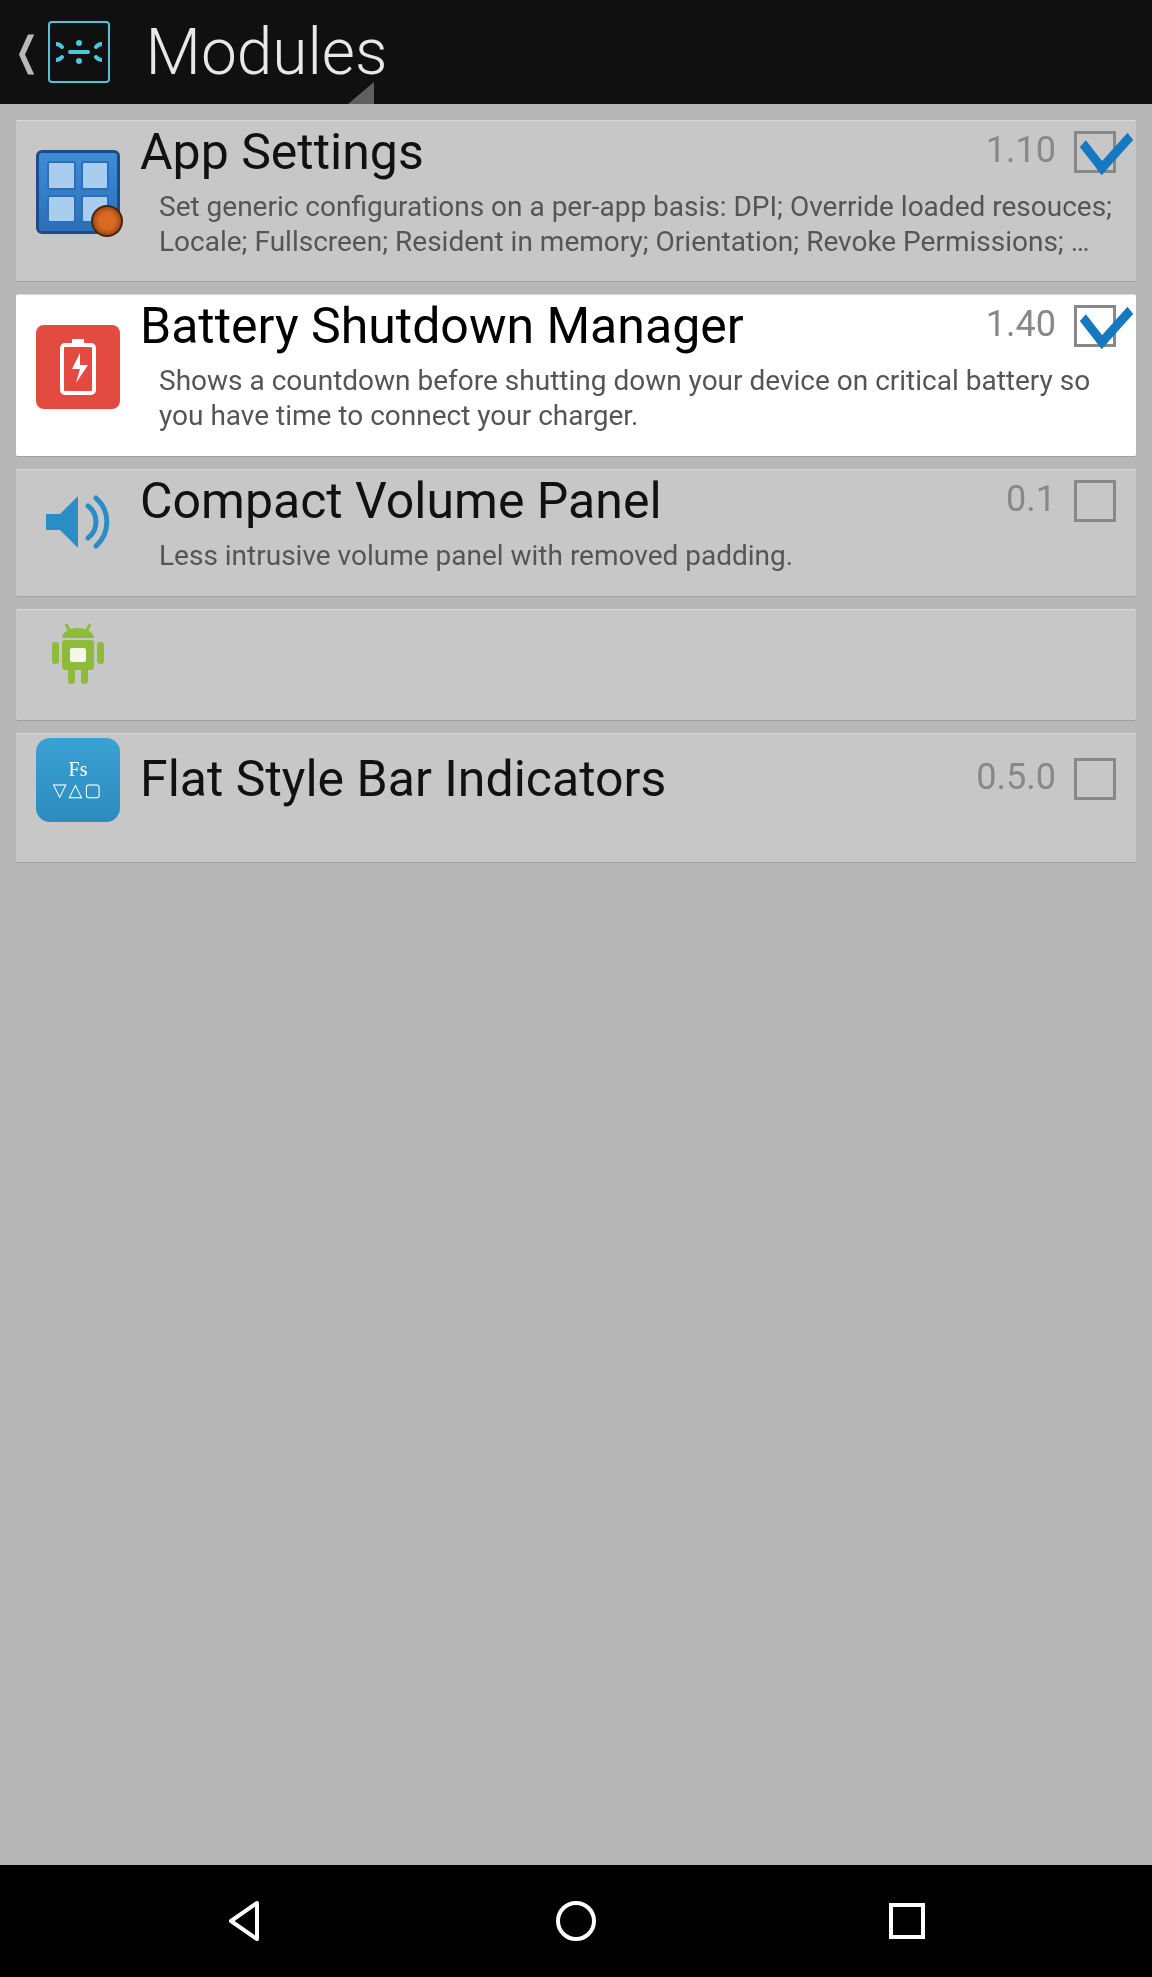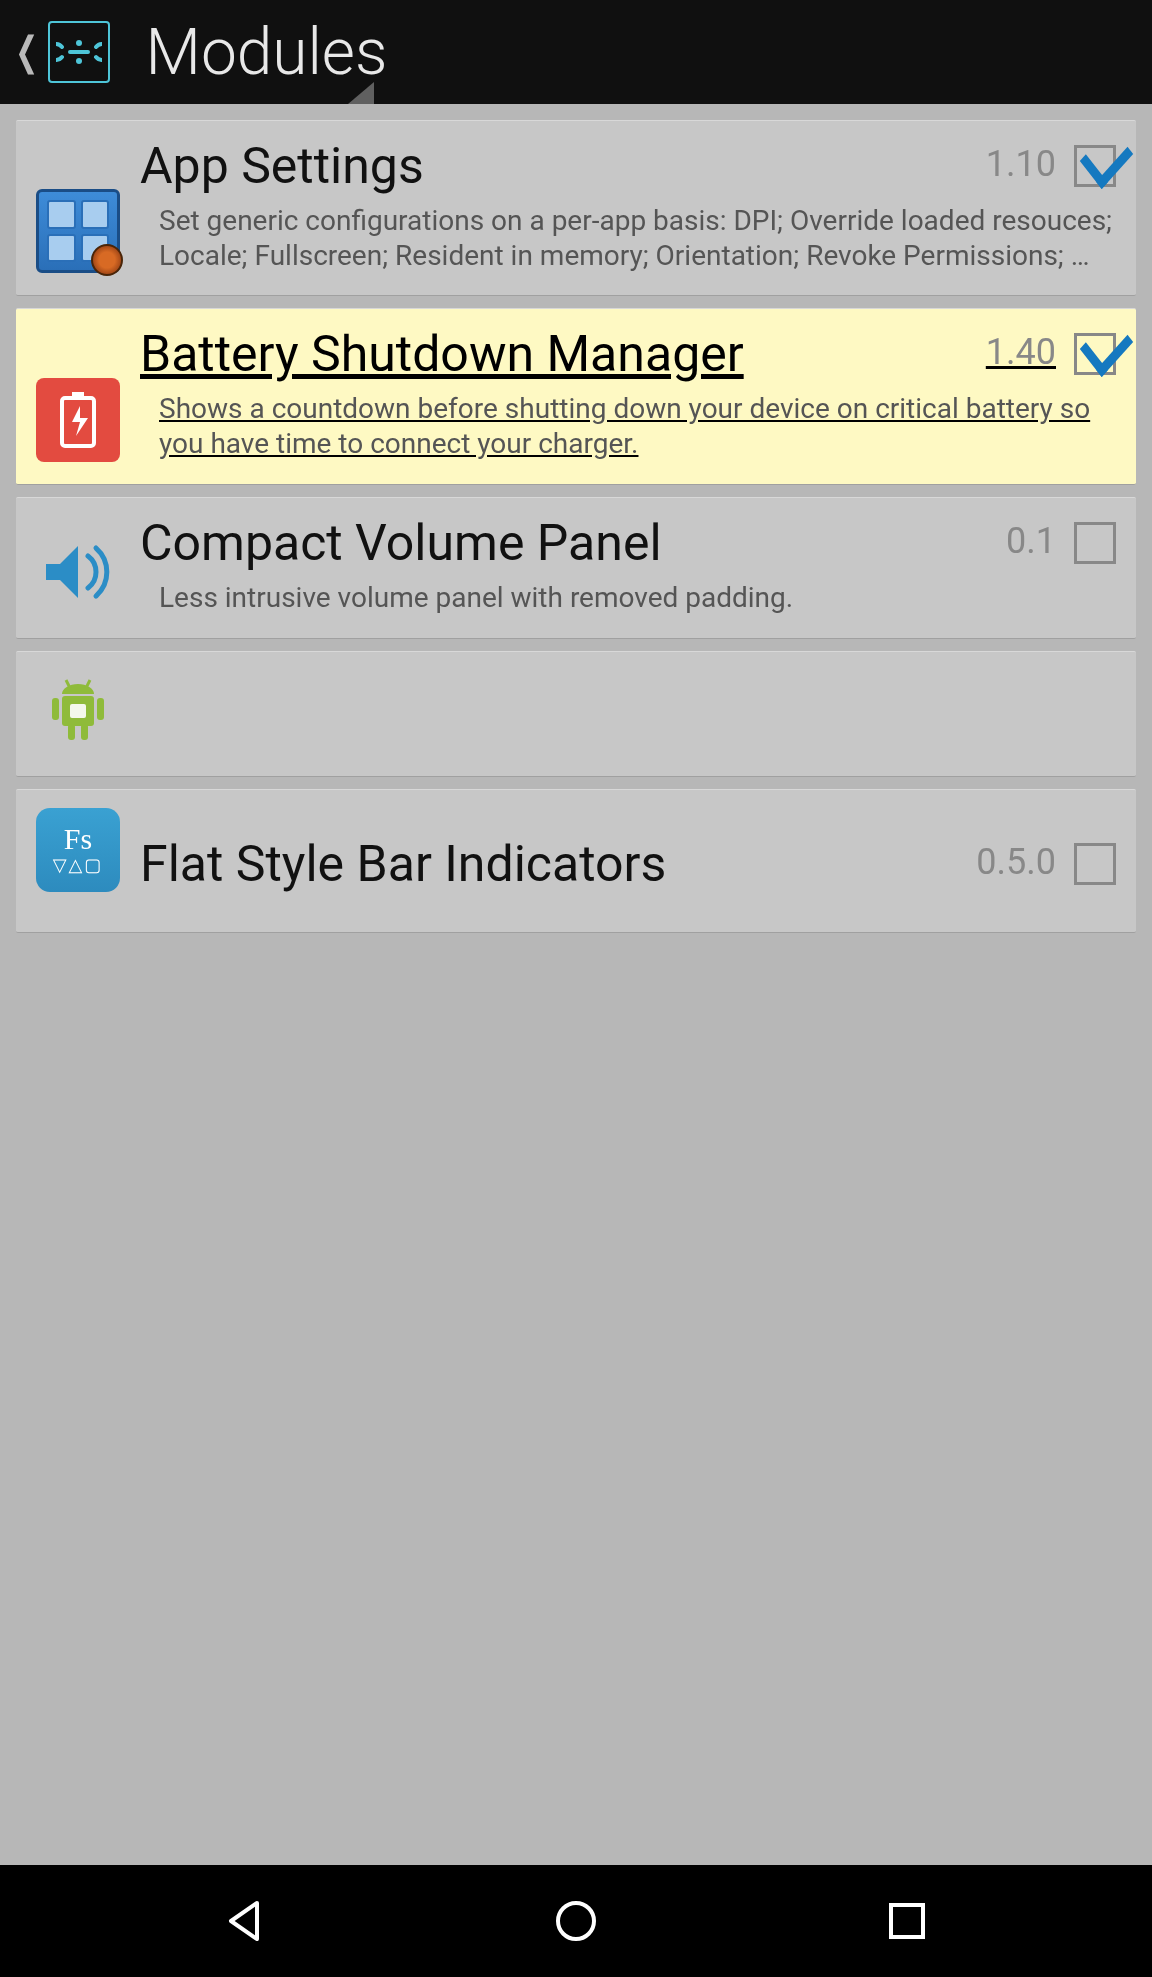--- a/index.html
+++ b/index.html
@@ -63,26 +63,26 @@
       display: flex;
       flex-direction: column;
       gap: 12px;
       overflow: hidden;
     }
     .card {
       background: #c7c7c7;
       border-radius: 2px;
       border-top: 1px solid #d8d8d8;
       border-bottom: 1px solid #a0a0a0;
-      padding: 18px 20px 22px 20px;
-      display: flex;
-      align-items: flex-end;
+      padding: 4px 20px 22px 20px;
+      display: flex;
+      align-items: center;
       gap: 20px;
     }
-    .card.highlight { background: #fef9c3; text-decoration: underline; }
+    .card.highlight { background: #ffffff; }
     .card-icon {
       width: 84px;
       height: 84px;
       flex-shrink: 0;
       display: flex;
       align-items: center;
       justify-content: center;
     }
     .card-body {
       flex: 1;
@@ -182,21 +182,21 @@
     .icon-volume svg { width:84px; height:84px; }
     .icon-android svg { width:72px; height:72px; }
     .icon-fs {
       width:84px; height:84px;
       background: linear-gradient(180deg,#3aa1d2,#2d8bbe);
       border-radius: 14px;
       color:#fff;
       display:flex; flex-direction:column; align-items:center; justify-content:center;
       font-family: Georgia, serif;
     }
-    .icon-fs .fs-top { font-size:30px; line-height:1; }
+    .icon-fs .fs-top { font-size:20px; line-height:1; }
     .icon-fs .fs-bot { font-size:18px; letter-spacing:2px; }
   </style>
 </head>
 <body>
 
 <div class="header">
   <div class="back-icon-wrap">
     <span class="back-chev">❮</span>
     <span class="app-logo">
       <svg width="46" height="46" viewBox="0 0 46 46">

